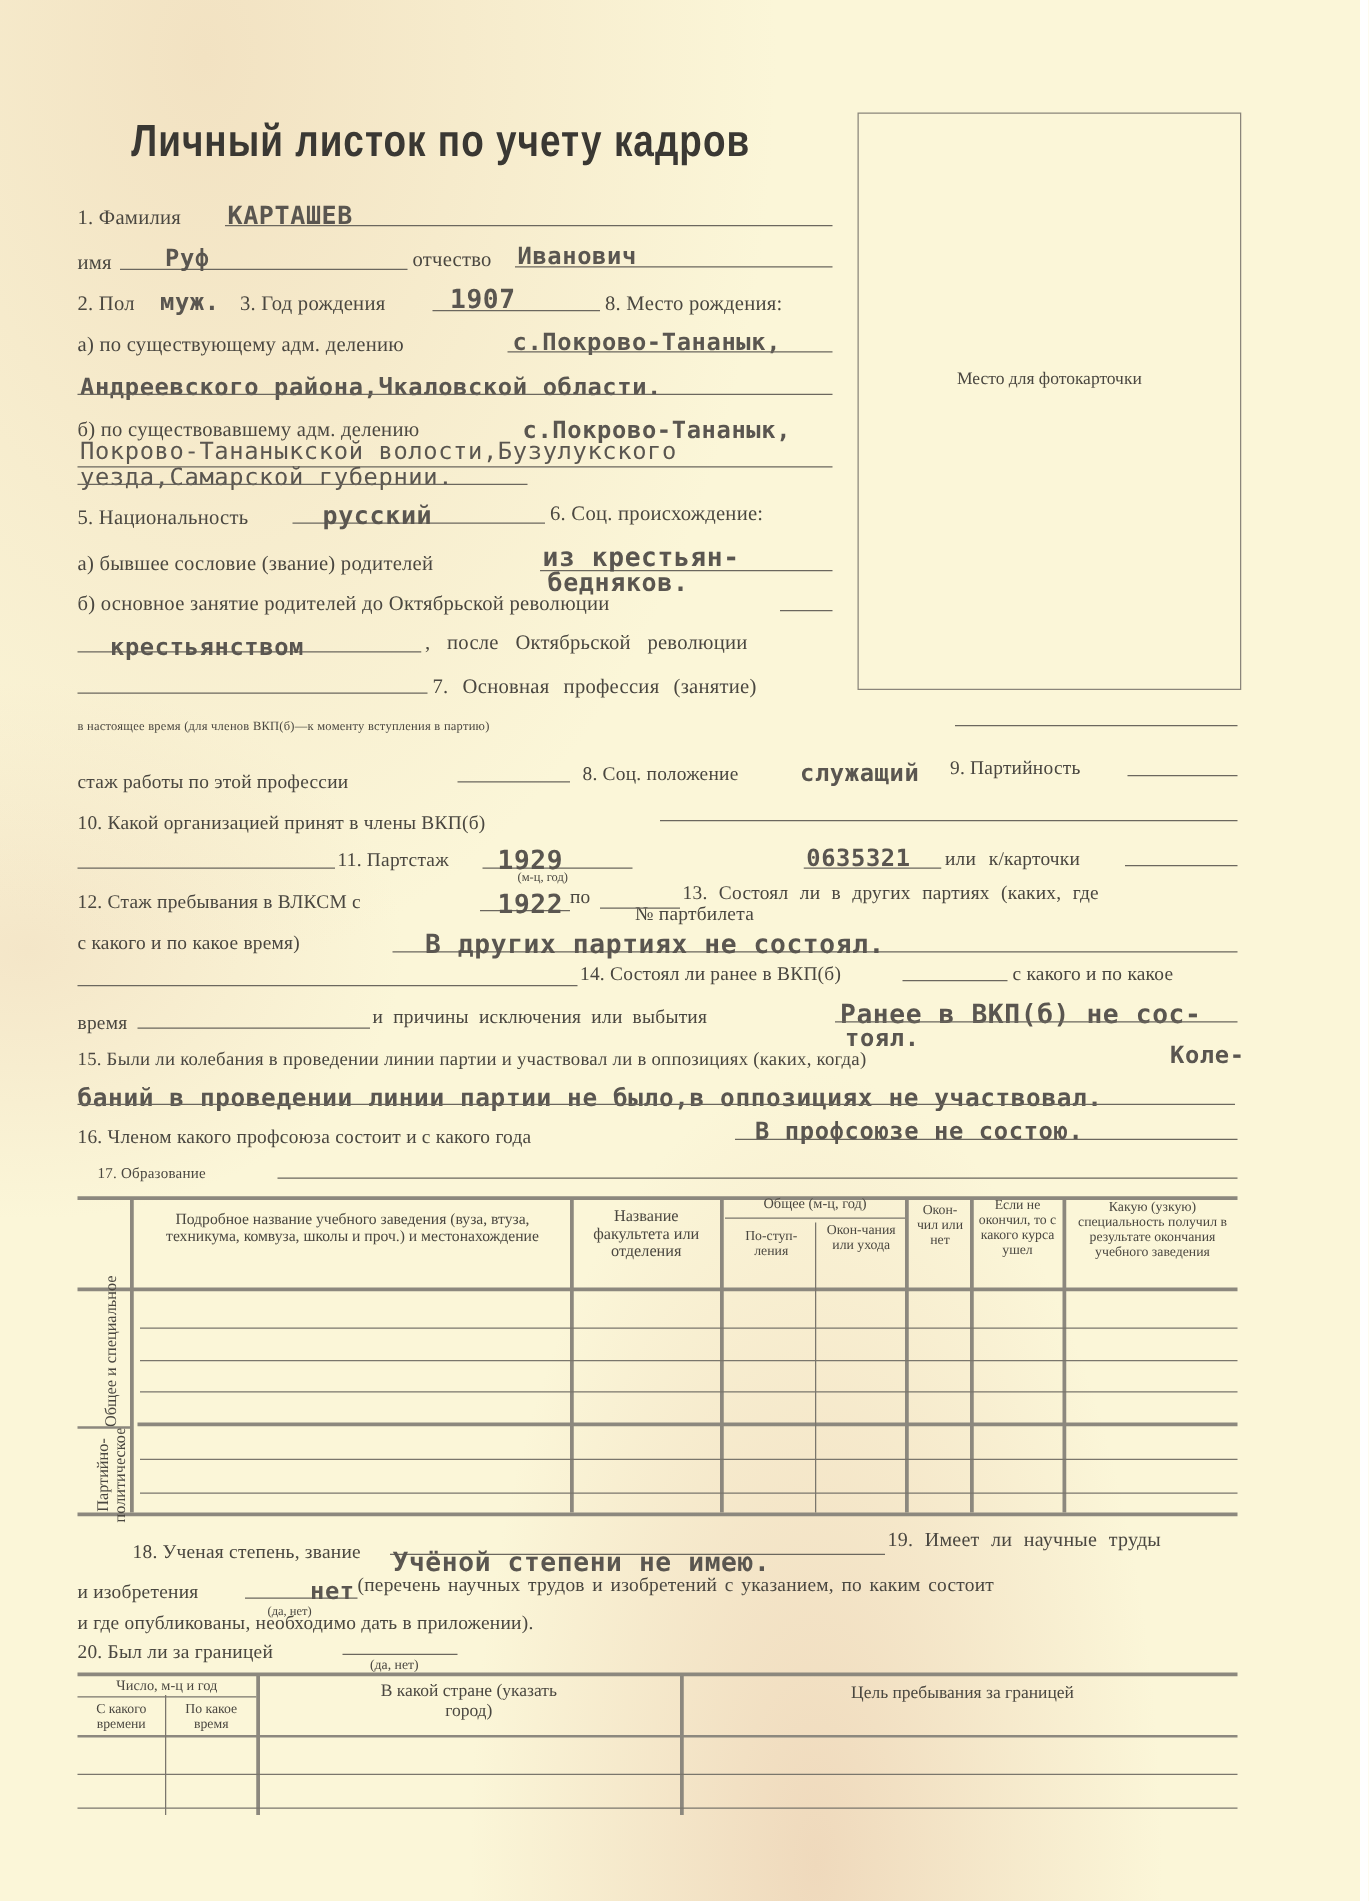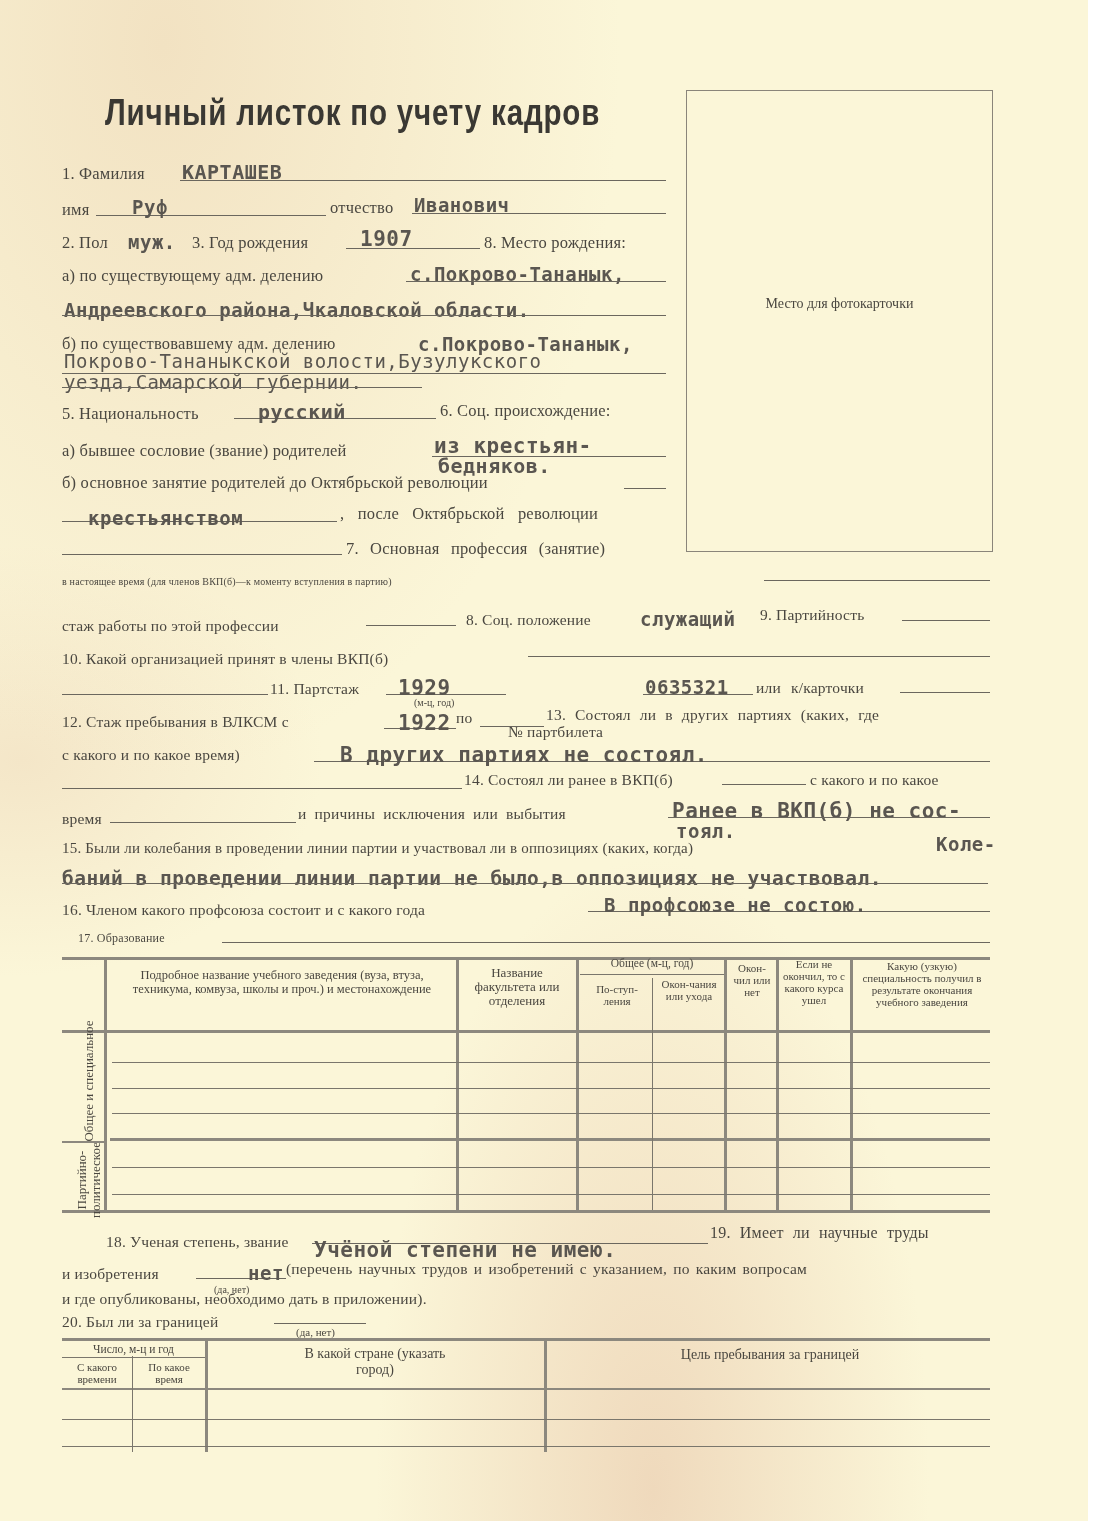--- a/index.html
+++ b/index.html
@@ -211,21 +211,21 @@
 
 <span class="abs lbl" style="left:62px;top:1233px;font-size:15.5px;margin-left:44px;">18. Ученая степень, звание</span>
 <div class="uline" style="left:312px;top:1243px;width:396px;"></div>
 <span class="abs typed" style="left:314px;top:1238px;font-size:21px;">Учёной степени не имею.</span>
 <span class="abs lbl" style="left:710px;top:1224px;font-size:16px;word-spacing:5px;">19. Имеет ли научные труды</span>
 
 <span class="abs lbl" style="left:62px;top:1265px;font-size:15.5px;">и изобретения</span>
 <div class="uline" style="left:196px;top:1278px;width:90px;"></div>
 <span class="abs typed" style="left:214px;top:1262px;margin-left:34px;">нет</span>
 <span class="abs tiny" style="left:214px;top:1284px;">(да, нет)</span>
-<span class="abs lbl" style="left:286px;top:1260px;font-size:15.5px;word-spacing:2px;">(перечень научных трудов и изобретений с указанием, по каким вопросам</span>
+<span class="abs lbl" style="left:286px;top:1260px;font-size:15.5px;word-spacing:2px;">(перечень научных трудов и изобретений с указанием, по каким состоит</span>
 <span class="abs lbl" style="left:62px;top:1290px;font-size:15.5px;">и где опубликованы, необходимо дать в приложении).</span>
 
 <span class="abs lbl" style="left:62px;top:1313px;font-size:15.5px;">20. Был ли за границей</span>
 <div class="uline" style="left:274px;top:1323px;width:92px;"></div>
 <span class="abs typed" style="left:280px;top:1304px;"></span>
 <span class="abs tiny" style="left:296px;top:1326px;font-size:11px;">(да, нет)</span>
 
 <div>
   <div class="hrule" style="left:62px;top:1338px;width:928px;"></div>
   <div class="hrule" style="left:62px;top:1388px;width:928px;border-top-width:2px;"></div>

